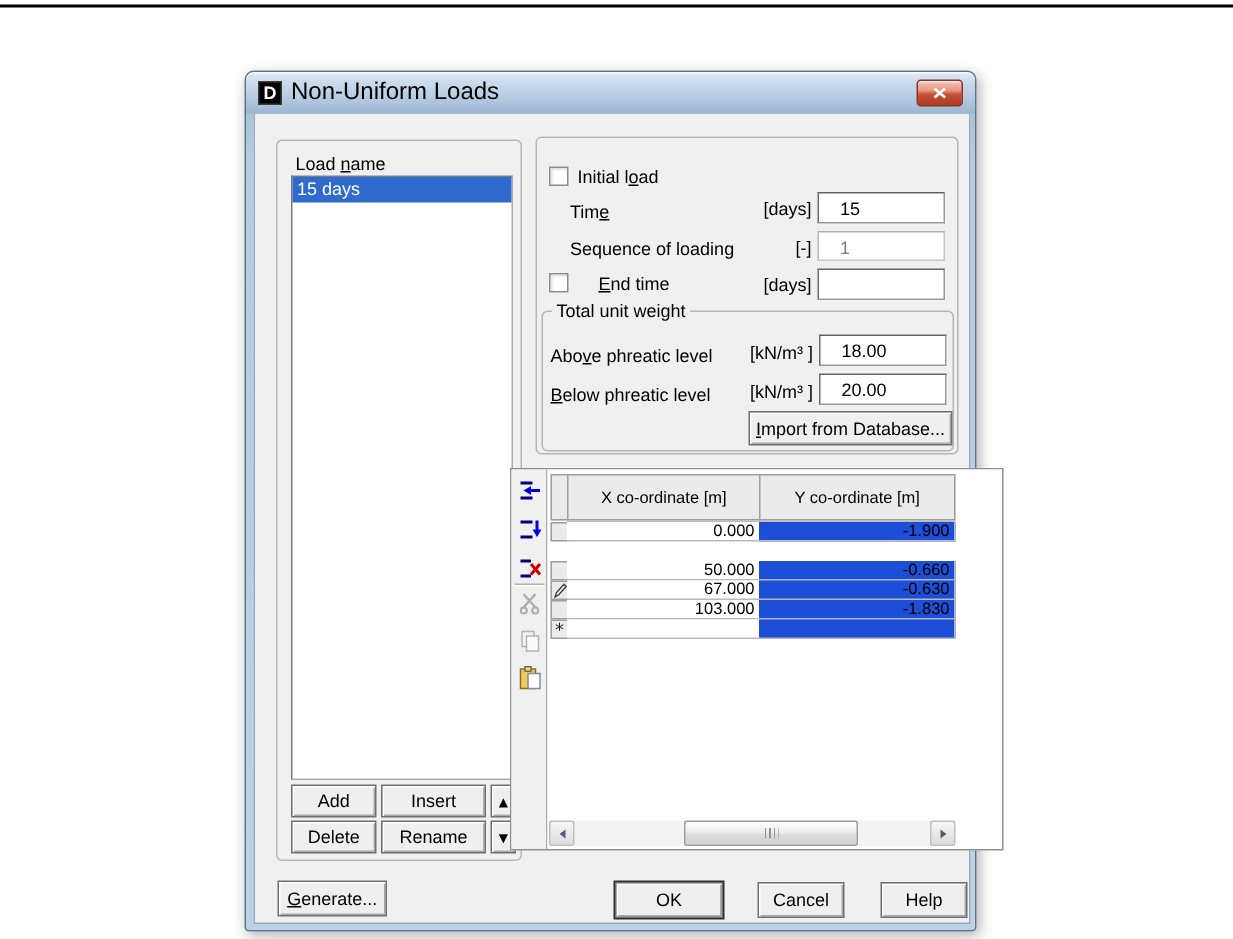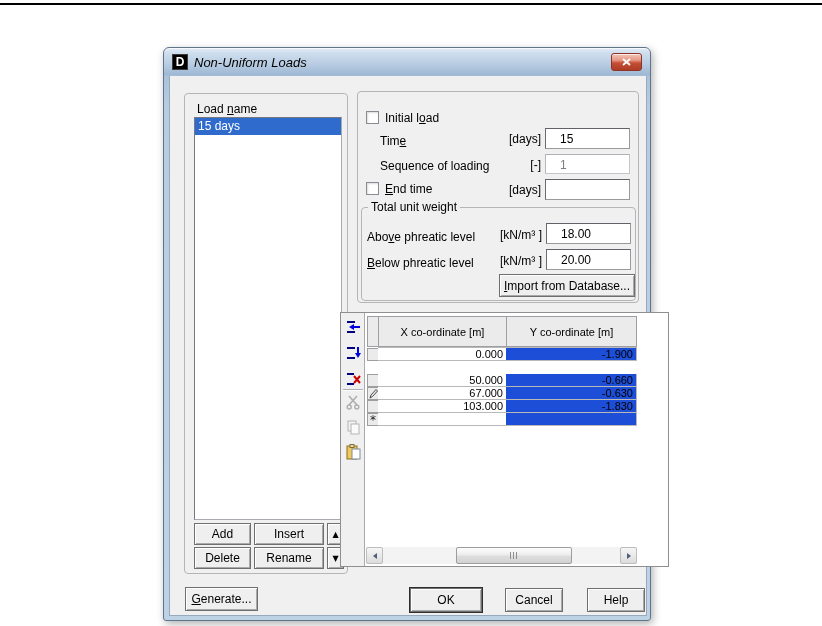--- a/index.html
+++ b/index.html
@@ -12,21 +12,21 @@
   .dialog {
     position:absolute; left:163px; top:47px; width:488px; height:574px;
     border:1px solid #60748c;
     border-radius:6px 6px 3px 3px;
     background:linear-gradient(180deg,#e3ecf6 0px,#cfdeee 5px,#b4c9e0 18px,#9db7d3 27px,#aac3da 28px,#b6cce1 60px,#bed2e5 100%);
     box-shadow:2px 3px 9px rgba(0,0,0,.30), inset 0 1px 0 rgba(255,255,255,.65);
   }
   .titlebar { position:absolute; left:0; top:0; right:0; height:28px; display:flex; align-items:center; padding:0 8px; }
   .app-icon { width:16px; height:16px; background:#000; color:#fff; font:bold 12px/15px "Liberation Sans",sans-serif;
               text-align:center; margin-right:6px; border:1px solid #3a3a3a; }
-  .title-text { font-size:13px; color:#000;font-style:italic; }
+  .title-text { font-size:16px; color:#000; }
   .close-btn { position:absolute; right:8px; top:5px; width:31px; height:18px; border:1px solid #8e3226; border-radius:3px;
     background:linear-gradient(180deg,#f3c6ba 0%,#e59580 40%,#d2654c 50%,#c04c33 60%,#ae3d26 100%);
     box-shadow:inset 0 1px 0 rgba(255,255,255,.65); display:flex; align-items:center; justify-content:center; cursor:default; }
   .client { position:absolute; left:5px; top:28px; width:478px; height:540px; background:#f0f0f0; border:1px solid #99a9bd; border-top:none; }
 
   
   .groupbox { position:absolute; border:1px solid #b5b5b8; border-radius:4px; background:#f0f0f0; }
   .lbl { position:absolute; font-size:12px; color:#000; white-space:nowrap; }
   .unit { position:absolute; font-size:12px; color:#000; text-align:right; white-space:nowrap; }
   .tb { position:absolute; height:21px; width:85px; background:#fff; border:1px solid #9a9a9a; border-top-color:#5f6368;
@@ -58,21 +58,21 @@
   .gb-params { left:187px; top:15px; width:282px; height:212px; }
   .cb-initial { left:8px; top:19px; }
   .lbl-initial { left:27px; top:19px; }
   .lbl-time { left:22px; top:42px; }
   .unit-time { left:90px; top:40px; width:93px; }
   .tb-time { left:187px; top:36px; }
   .lbl-seq { left:22px; top:67px; }
   .unit-seq { left:90px; top:66px; width:93px; }
   .tb-seq { left:187px; top:62px; height:20px; }
   .cb-end { left:8px; top:90px; }
-  .lbl-end { left:27px; top:90px; }
+  .lbl-end { left:41px; top:90px; }
   .unit-end { left:90px; top:91px; width:93px; }
   .tb-end { left:187px; top:87px; }
 
   .gb-unit { left:3px; top:115px; width:275px; height:94px; border:1px solid #b5b5b8; border-radius:4px; position:absolute; }
   .gb-unit-legend { position:absolute; left:6px; top:-8px; background:#f0f0f0; padding:0 3px; font-size:12px; }
   .lbl-above { left:5px; top:22px; }
   .unit-above { left:88px; top:20px; width:92px; }
   .tb-above { left:184px; top:15px; }
   .lbl-below { left:5px; top:48px; }
   .unit-below { left:88px; top:46px; width:92px; }

